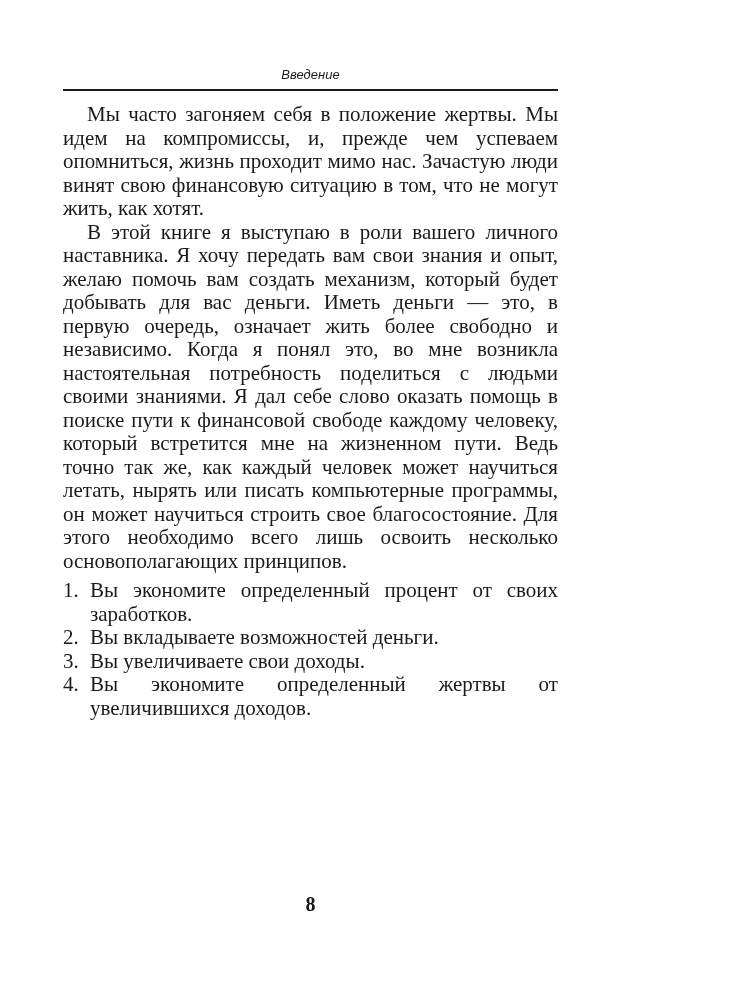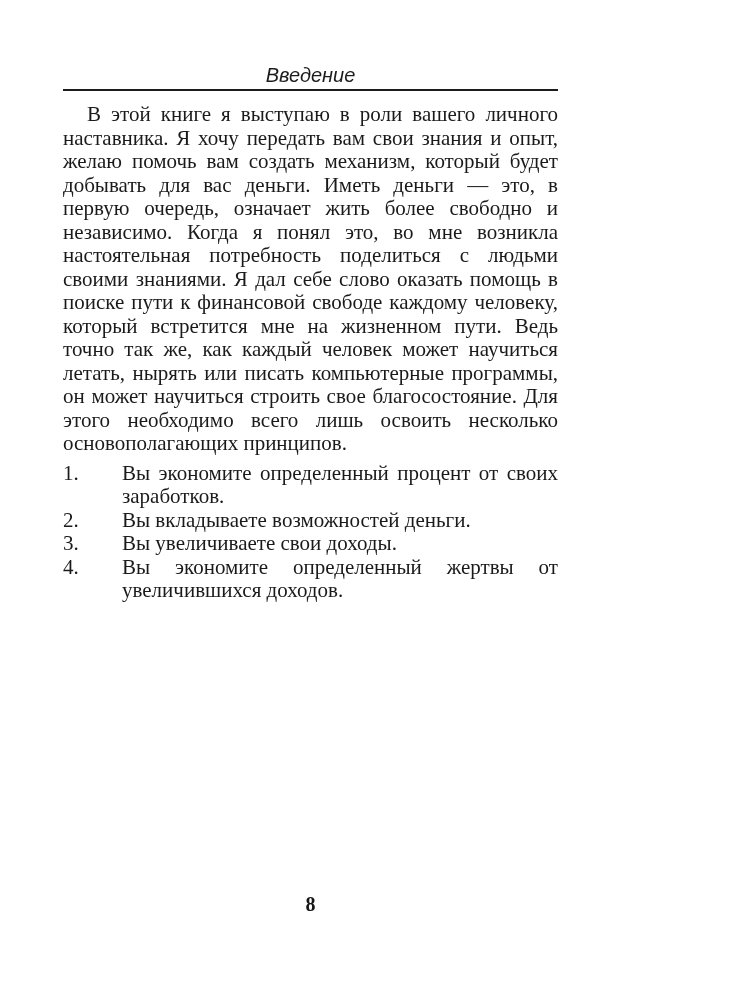--- a/index.html
+++ b/index.html
@@ -20,21 +20,21 @@
     position: absolute;
     left: 63px;
     top: 0;
     width: 495px;
   }
   .running-head {
     padding-top: 66px;
     text-align: center;
     font-family: "Liberation Sans", sans-serif;
     font-style: italic;
-    font-size: 20px;
+    font-size: 13px;
     line-height: 18px;
     color: #1c1c1c;
   }
   .header-rule {
     height: 0;
     border-bottom: 2px solid #1c1c1c;
     margin-top: 5px;
   }
   .body-text {
     margin-top: 12px;
@@ -55,21 +55,20 @@
   .strategies li {
     display: flex;
   }
   .strategies .num {
     flex: 0 0 27px;
     text-align: left;
   }
   .strategies .li-text {
     flex: 1;
     text-align: justify;
-    margin-left: 32px;
   }
   .page-number {
     position: absolute;
     left: 63px;
     width: 495px;
     top: 893px;
     text-align: center;
     font-size: 20px;
     font-weight: bold;
     color: #161616;
@@ -77,20 +76,21 @@
 </style>
 </head>
 <body>
 
 <div class="page">
   <div class="textblock">
     <div class="running-head">Введение</div>
     <div class="header-rule"></div>
     <div class="body-text">
       <div>
+          <p>Мы часто загоняем себя в положение жертвы. Мы идем на компромиссы, и, прежде чем успеваем опомниться, жизнь проходит мимо нас. Зачастую люди винят свою финансовую ситуацию в том, что не могут жить, как хотят.</p>
           <p>В этой книге я выступаю в роли вашего личного наставника. Я хочу передать вам свои знания и опыт, желаю помочь вам создать механизм, который будет добывать для вас деньги. Иметь деньги — это, в первую очередь, означает жить более свободно и независимо. Когда я понял это, во мне возникла настоятельная потребность поделиться с людьми своими знаниями. Я дал себе слово оказать помощь в поиске пути к финансовой свободе каждому человеку, который встретится мне на жизненном пути. Ведь точно так же, как каждый человек может научиться летать, нырять или писать компьютерные программы, он может научиться строить свое благосостояние. Для этого необходимо всего лишь освоить несколько основополагающих принципов.</p>
         </div>
       <ol class="strategies">
           <li>
             <span class="num">1.</span>
             <span class="li-text">Вы экономите определенный процент от своих заработков.</span>
           </li>
           <li>
             <span class="num">2.</span>
             <span class="li-text">Вы вкладываете возможностей деньги.</span>

